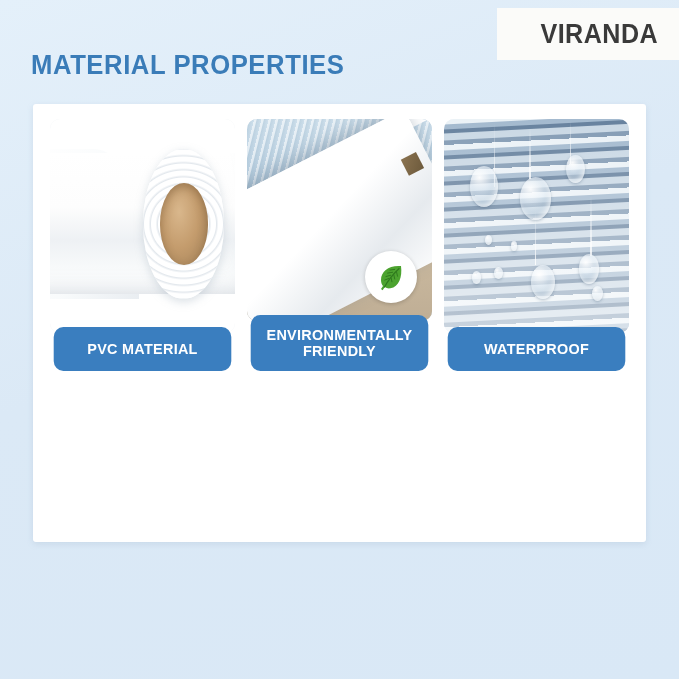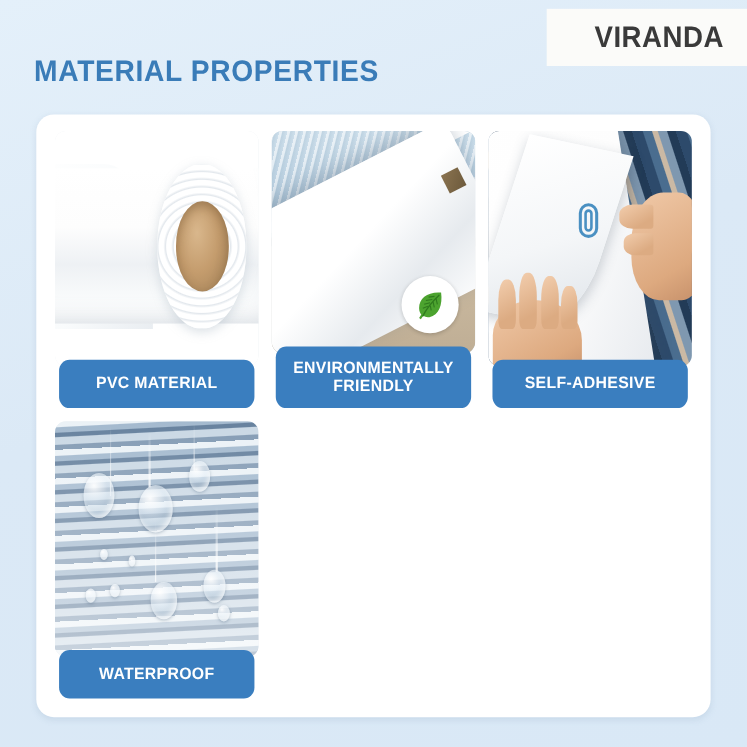--- a/index.html
+++ b/index.html
@@ -54,23 +54,23 @@
     transform-origin: left center;
     white-space: nowrap;
   }
 
   
   .panel {
     position: absolute;
     left: 33px;
     top: 104px;
     width: 613px;
-    height: 548px;
+    height: 438px;
     background: #ffffff;
-    border-radius: 16px;
+    border-radius: 3px;
     box-shadow: 0 2px 6px rgba(120,150,180,0.18);
     box-sizing: border-box;
   }
 
   .grid {
     position: absolute;
     left: 17px;
     top: 15px;
     width: 579px;
     display: grid;
@@ -553,44 +553,20 @@
           </div>
         </div>
         <div class="label">
           <span>
             <span>ENVIRONMENTALLY</span><br>
             <span>FRIENDLY</span>
           </span>
         </div>
       </div>
 
-      <div class="card">
-        <div class="thumb">
-          <div class="art-peel">
-            <div class="peel-marble"></div>
-            <div class="peel-white"></div>
-            <div class="peel-flap"></div>
-            <svg class="clip-icon" viewBox="0 0 32 32">
-              <rect x="9" y="3" width="14" height="27" rx="7" fill="none" stroke="#4a90c2" stroke-width="2.6"></rect>
-              <rect x="13.5" y="8" width="5" height="17" rx="2.5" fill="none" stroke="#4a90c2" stroke-width="2.2"></rect>
-            </svg>
-            <div class="hand hand-left">
-              <div class="finger" style="left:6%;top:-26%;width:20%;height:62%;"></div>
-              <div class="finger" style="left:30%;top:-34%;width:20%;height:70%;"></div>
-              <div class="finger" style="left:54%;top:-30%;width:20%;height:66%;"></div>
-              <div class="finger" style="left:77%;top:-18%;width:18%;height:54%;"></div>
-            </div>
-            <div class="hand hand-right">
-              <div class="finger" style="left:-16%;top:12%;width:48%;height:22%;border-radius:40% 12% 12% 40%;"></div>
-              <div class="finger" style="left:-10%;top:38%;width:42%;height:20%;border-radius:40% 12% 12% 40%;"></div>
-            </div>
-          </div>
-        </div>
-        <div class="label">SELF-ADHESIVE</div>
-      </div>
 
       <div class="card">
         <div class="thumb">
           <div class="art-water">
             <div class="streak" style="left:27%;top:2%;height:30%;"></div>
             <div class="streak" style="left:46%;top:4%;height:24%;"></div>
             <div class="streak" style="left:68%;top:1%;height:20%;"></div>
             <div class="streak" style="left:79%;top:36%;height:28%;"></div>
             <div class="streak" style="left:49%;top:42%;height:26%;"></div>
             <div class="drop" style="left:14%;top:22%;width:15%;height:19%;"></div>

